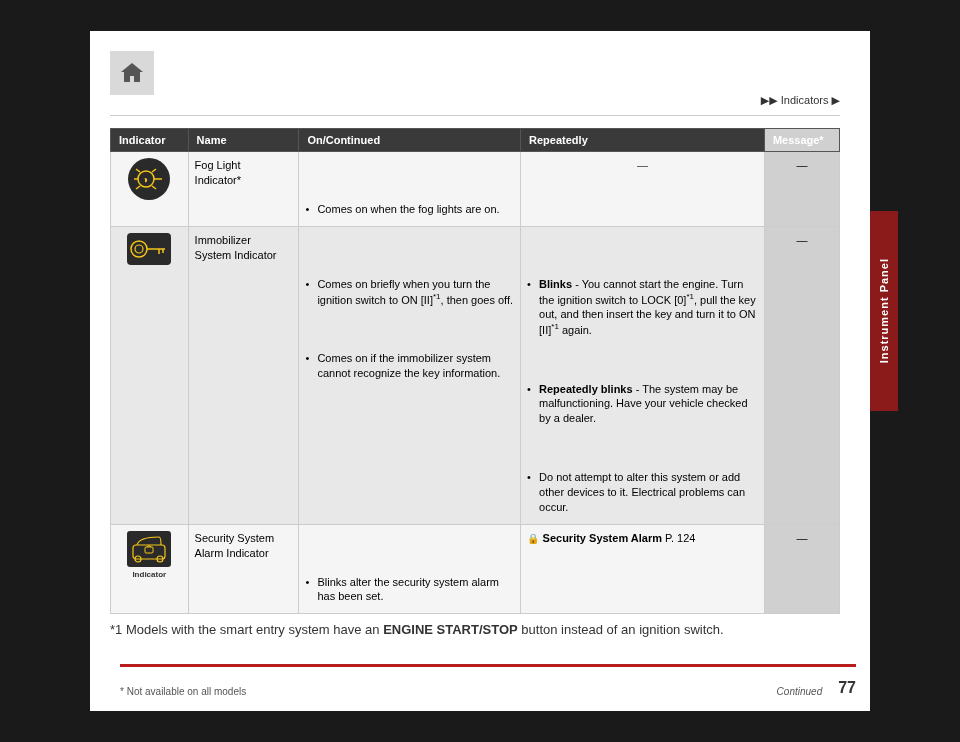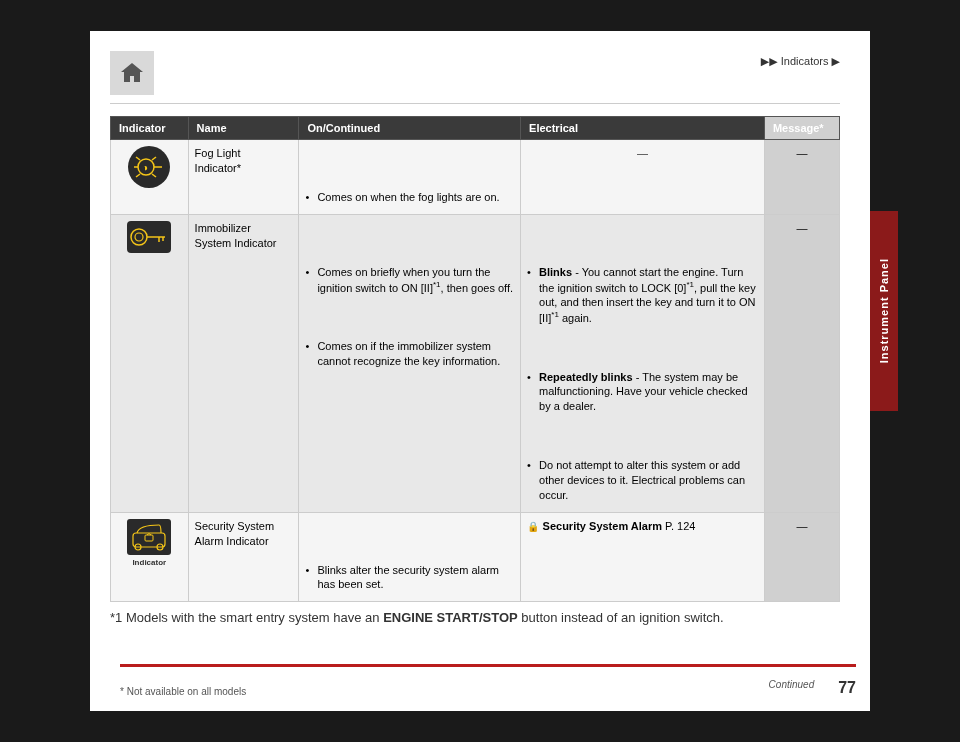--- a/index.html
+++ b/index.html
@@ -61,20 +61,21 @@
     .home-icon-svg {
       width: 28px;
       height: 28px;
     }
     .breadcrumb-area {
       flex: 1;
       display: flex;
       justify-content: flex-end;
       align-items: flex-start;
       padding-top: 4px;
+      margin-top: 39px;
     }
     .breadcrumb-text {
       font-size: 11px;
       color: #333;
     }
     
     .header-divider {
       height: 1px;
       background: #ccc;
       margin-bottom: 12px;
@@ -217,22 +218,22 @@
       align-items: flex-end;
       border-top: 3px solid #b91c1c;
       padding-top: 12px;
     }
     .footer-note {
       font-size: 10px;
       color: #555;
     }
     .footer-right {
       display: flex;
-      align-items: flex-start;
-      gap: 24px;
+      align-items: flex-end;
+      gap: 16px;
     }
     .footer-continued {
       font-size: 10px;
       color: #555;
       font-style: italic;
     }
     .footer-page {
       font-size: 16px;
       font-weight: bold;
       color: #333;
@@ -261,21 +262,21 @@
   </div>
 
   <div class="header-divider"></div>
 
   <table class="indicator-table">
     <thead>
       <tr>
         <th class="icon-cell">Indicator</th>
         <th class="name-cell">Name</th>
         <th class="onblinking-cell">On/Continued</th>
-        <th class="explanation-cell">Electrical</th>
+        <th class="explanation-cell">Repeatedly</th>
         <th class="message-cell">Message*</th>
       </tr>
     </thead>
     <tbody>
 
       <tr>
         <td class="icon-cell">
           <div class="fog-icon">
             <svg width="30" height="30" viewBox="0 0 30 30">
 

